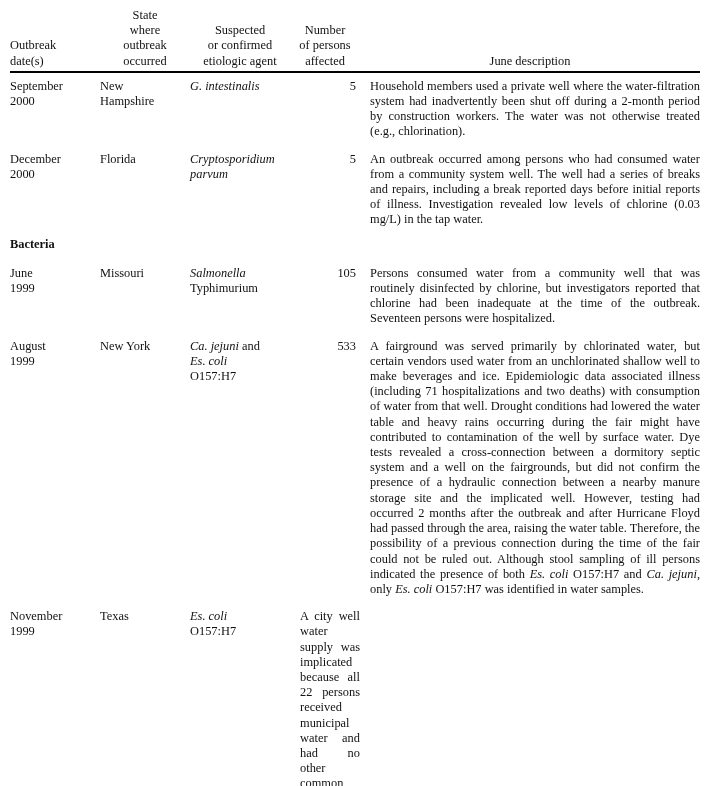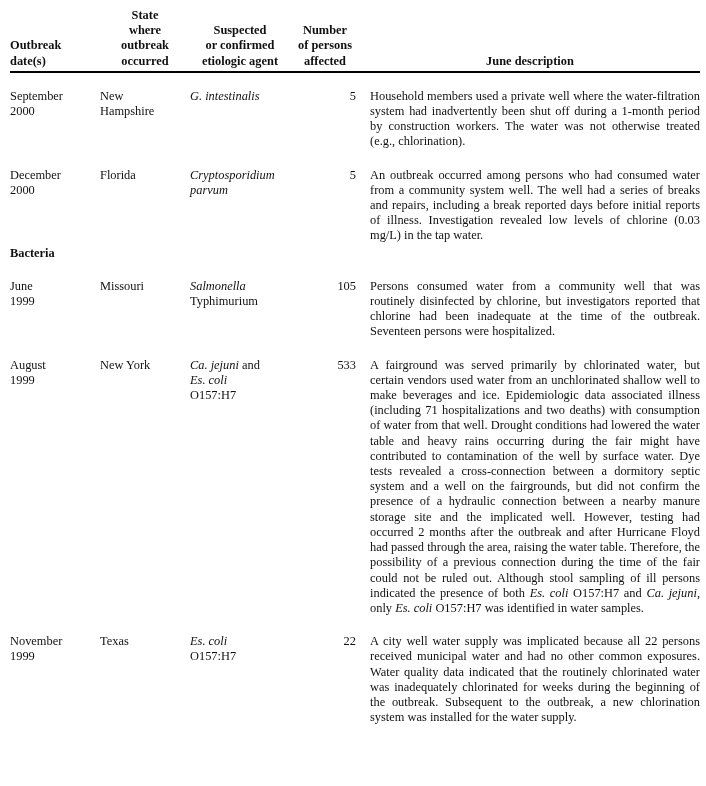--- a/index.html
+++ b/index.html
@@ -24,49 +24,49 @@
   .grid {
     display: grid;
     grid-template-columns: 90px 90px 100px 70px 340px;
   }
   .thead {
     align-items: end;
     border-bottom: 2px solid #000000;
     padding-bottom: 2px;
   }
   .hcell {
-    font-weight: bold;
+    font-weight: normal;
     white-space: pre-line;
   }
   .h-date { text-align: left; }
   .h-state, .h-agent, .h-num { text-align: center; }
   .h-desc { text-align: center; }
   .row {
-    margin-top: 18px;
+    margin-top: 12px;
   }
   .row.first {
-    margin-top: 16px;
+    margin-top: 6px;
   }
   .cell {
     white-space: pre-line;
     padding-right: 8px;
   }
   .c-num {
     text-align: right;
     padding-right: 4px;
   }
   .c-desc {
     white-space: normal;
     text-align: justify;
     padding-right: 0;
     padding-left: 10px;
   }
   .section-heading {
     font-weight: bold;
-    margin-top: 2px;
+    margin-top: 9px;
     margin-bottom: 14px;
   }
   .it {
     font-style: italic;
   }
 </style>
 </head>
 <body>
 
 <div class="tbl">
@@ -88,21 +88,21 @@
   </div>
 
   <div id="table-body">
       <div class="grid row first">
         <div class="cell c-date">September
 2000</div>
         <div class="cell c-state">New
 Hampshire</div>
         <div class="cell c-agent"><span class="it">G. intestinalis</span></div>
         <div class="cell c-num">5</div>
-        <div class="cell c-desc"><span>Household members used a private well where the water-filtration system had inadvertently been shut off during a 1-month period by construction workers. The water was not otherwise treated (e.g., chlorination).</span></div>
+        <div class="cell c-desc"><span>Household members used a private well where the water-filtration system had inadvertently been shut off during a 2-month period by construction workers. The water was not otherwise treated (e.g., chlorination).</span></div>
       </div>
       <div class="grid row">
         <div class="cell c-date">December
 2000</div>
         <div class="cell c-state">Florida</div>
         <div class="cell c-agent"><span class="it">Cryptosporidium
 parvum</span></div>
         <div class="cell c-num">5</div>
         <div class="cell c-desc"><span>An outbreak occurred among persons who had consumed water from a community system well. The well had a series of breaks and repairs, including a break reported days before initial reports of illness. Investigation revealed low levels of chlorine (0.03 mg/L) in the tap water.</span></div>
       </div>
@@ -125,18 +125,17 @@
 O157:H7</span></div>
         <div class="cell c-num">533</div>
         <div class="cell c-desc"><span>A fairground was served primarily by chlorinated water, but certain vendors used water from an unchlorinated shallow well to make beverages and ice. Epidemiologic data associated illness (including 71 hospitalizations and two deaths) with consumption of water from that well. Drought conditions had lowered the water table and heavy rains occurring during the fair might have contributed to contamination of the well by surface water. Dye tests revealed a cross-connection between a dormitory septic system and a well on the fairgrounds, but did not confirm the presence of a hydraulic connection between a nearby manure storage site and the implicated well. However, testing had occurred 2 months after the outbreak and after Hurricane Floyd had passed through the area, raising the water table. Therefore, the possibility of a previous connection during the time of the fair could not be ruled out. Although stool sampling of ill persons indicated the presence of both </span><span class="it">Es. coli</span><span> O157:H7 and </span><span class="it">Ca. jejuni</span><span>, only </span><span class="it">Es. coli</span><span> O157:H7 was identified in water samples.</span></div>
       </div>
       <div class="grid row">
         <div class="cell c-date">November
 1999</div>
         <div class="cell c-state">Texas</div>
         <div class="cell c-agent"><span class="it">Es. coli</span><span>
 O157:H7</span></div>
-        <div class="cell c-num">22</div>
         <div class="cell c-desc"><span>A city well water supply was implicated because all 22 persons received municipal water and had no other common exposures. Water quality data indicated that the routinely chlorinated water was inadequately chlorinated for weeks during the beginning of the outbreak. Subsequent to the outbreak, a new chlorination system was installed for the water supply.</span></div>
       </div>
     </div>
 
 </div>
 
 </body></html>

